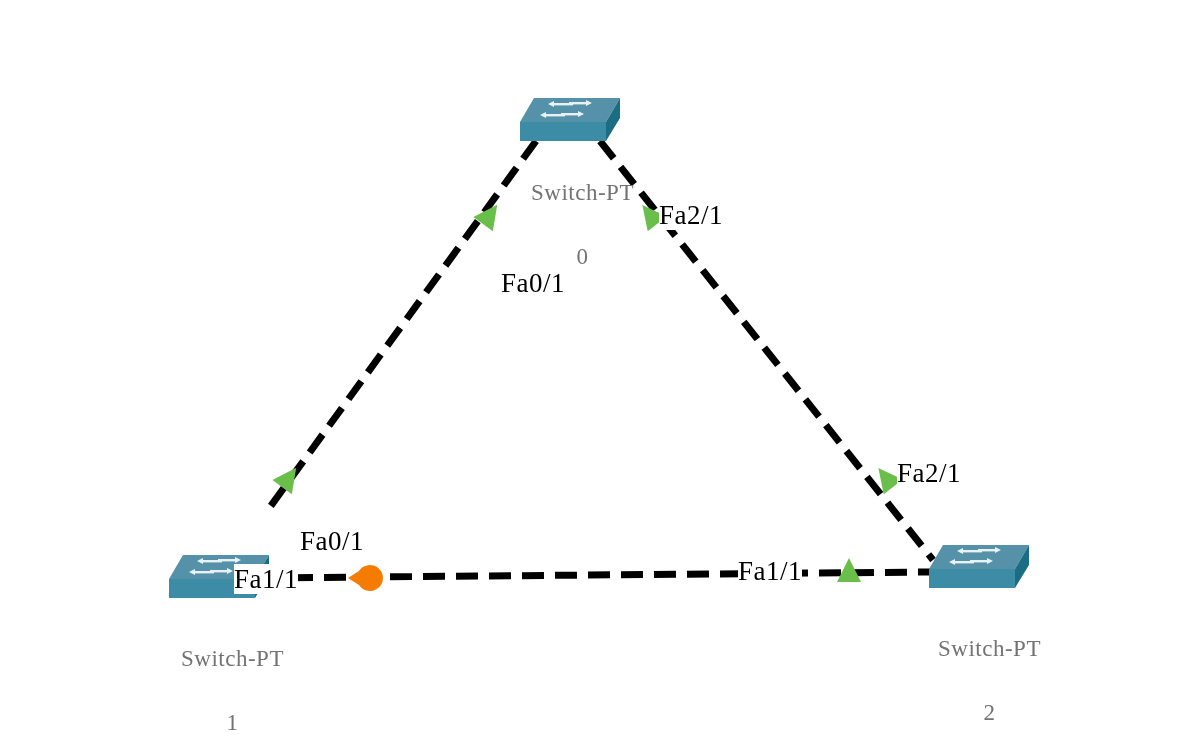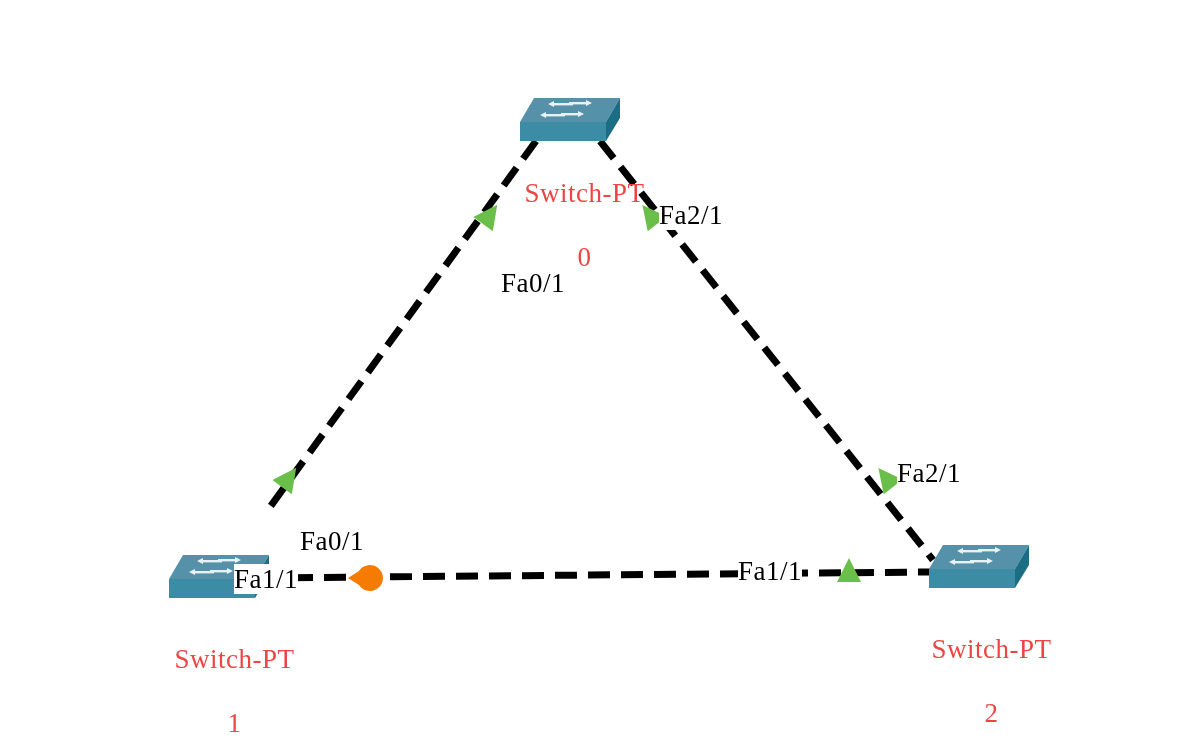--- a/index.html
+++ b/index.html
@@ -22,23 +22,23 @@
     position: absolute;
     left: 0;
     top: 0;
     width: 1194px;
     height: 752px;
   }
   .node-label {
     position: absolute;
     text-align: center;
     font-family: "Liberation Serif", "DejaVu Serif", serif;
-    font-size: 27px;
+    font-size: 23px;
     line-height: 32px;
-    color: #ef4444;
+    color: #737373;
     white-space: pre;
     letter-spacing: 0.5px;
   }
   .port-label {
     position: absolute;
     font-family: "Liberation Serif", "DejaVu Serif", serif;
     font-size: 27px;
     line-height: 30px;
     color: #000000;
     white-space: nowrap;

